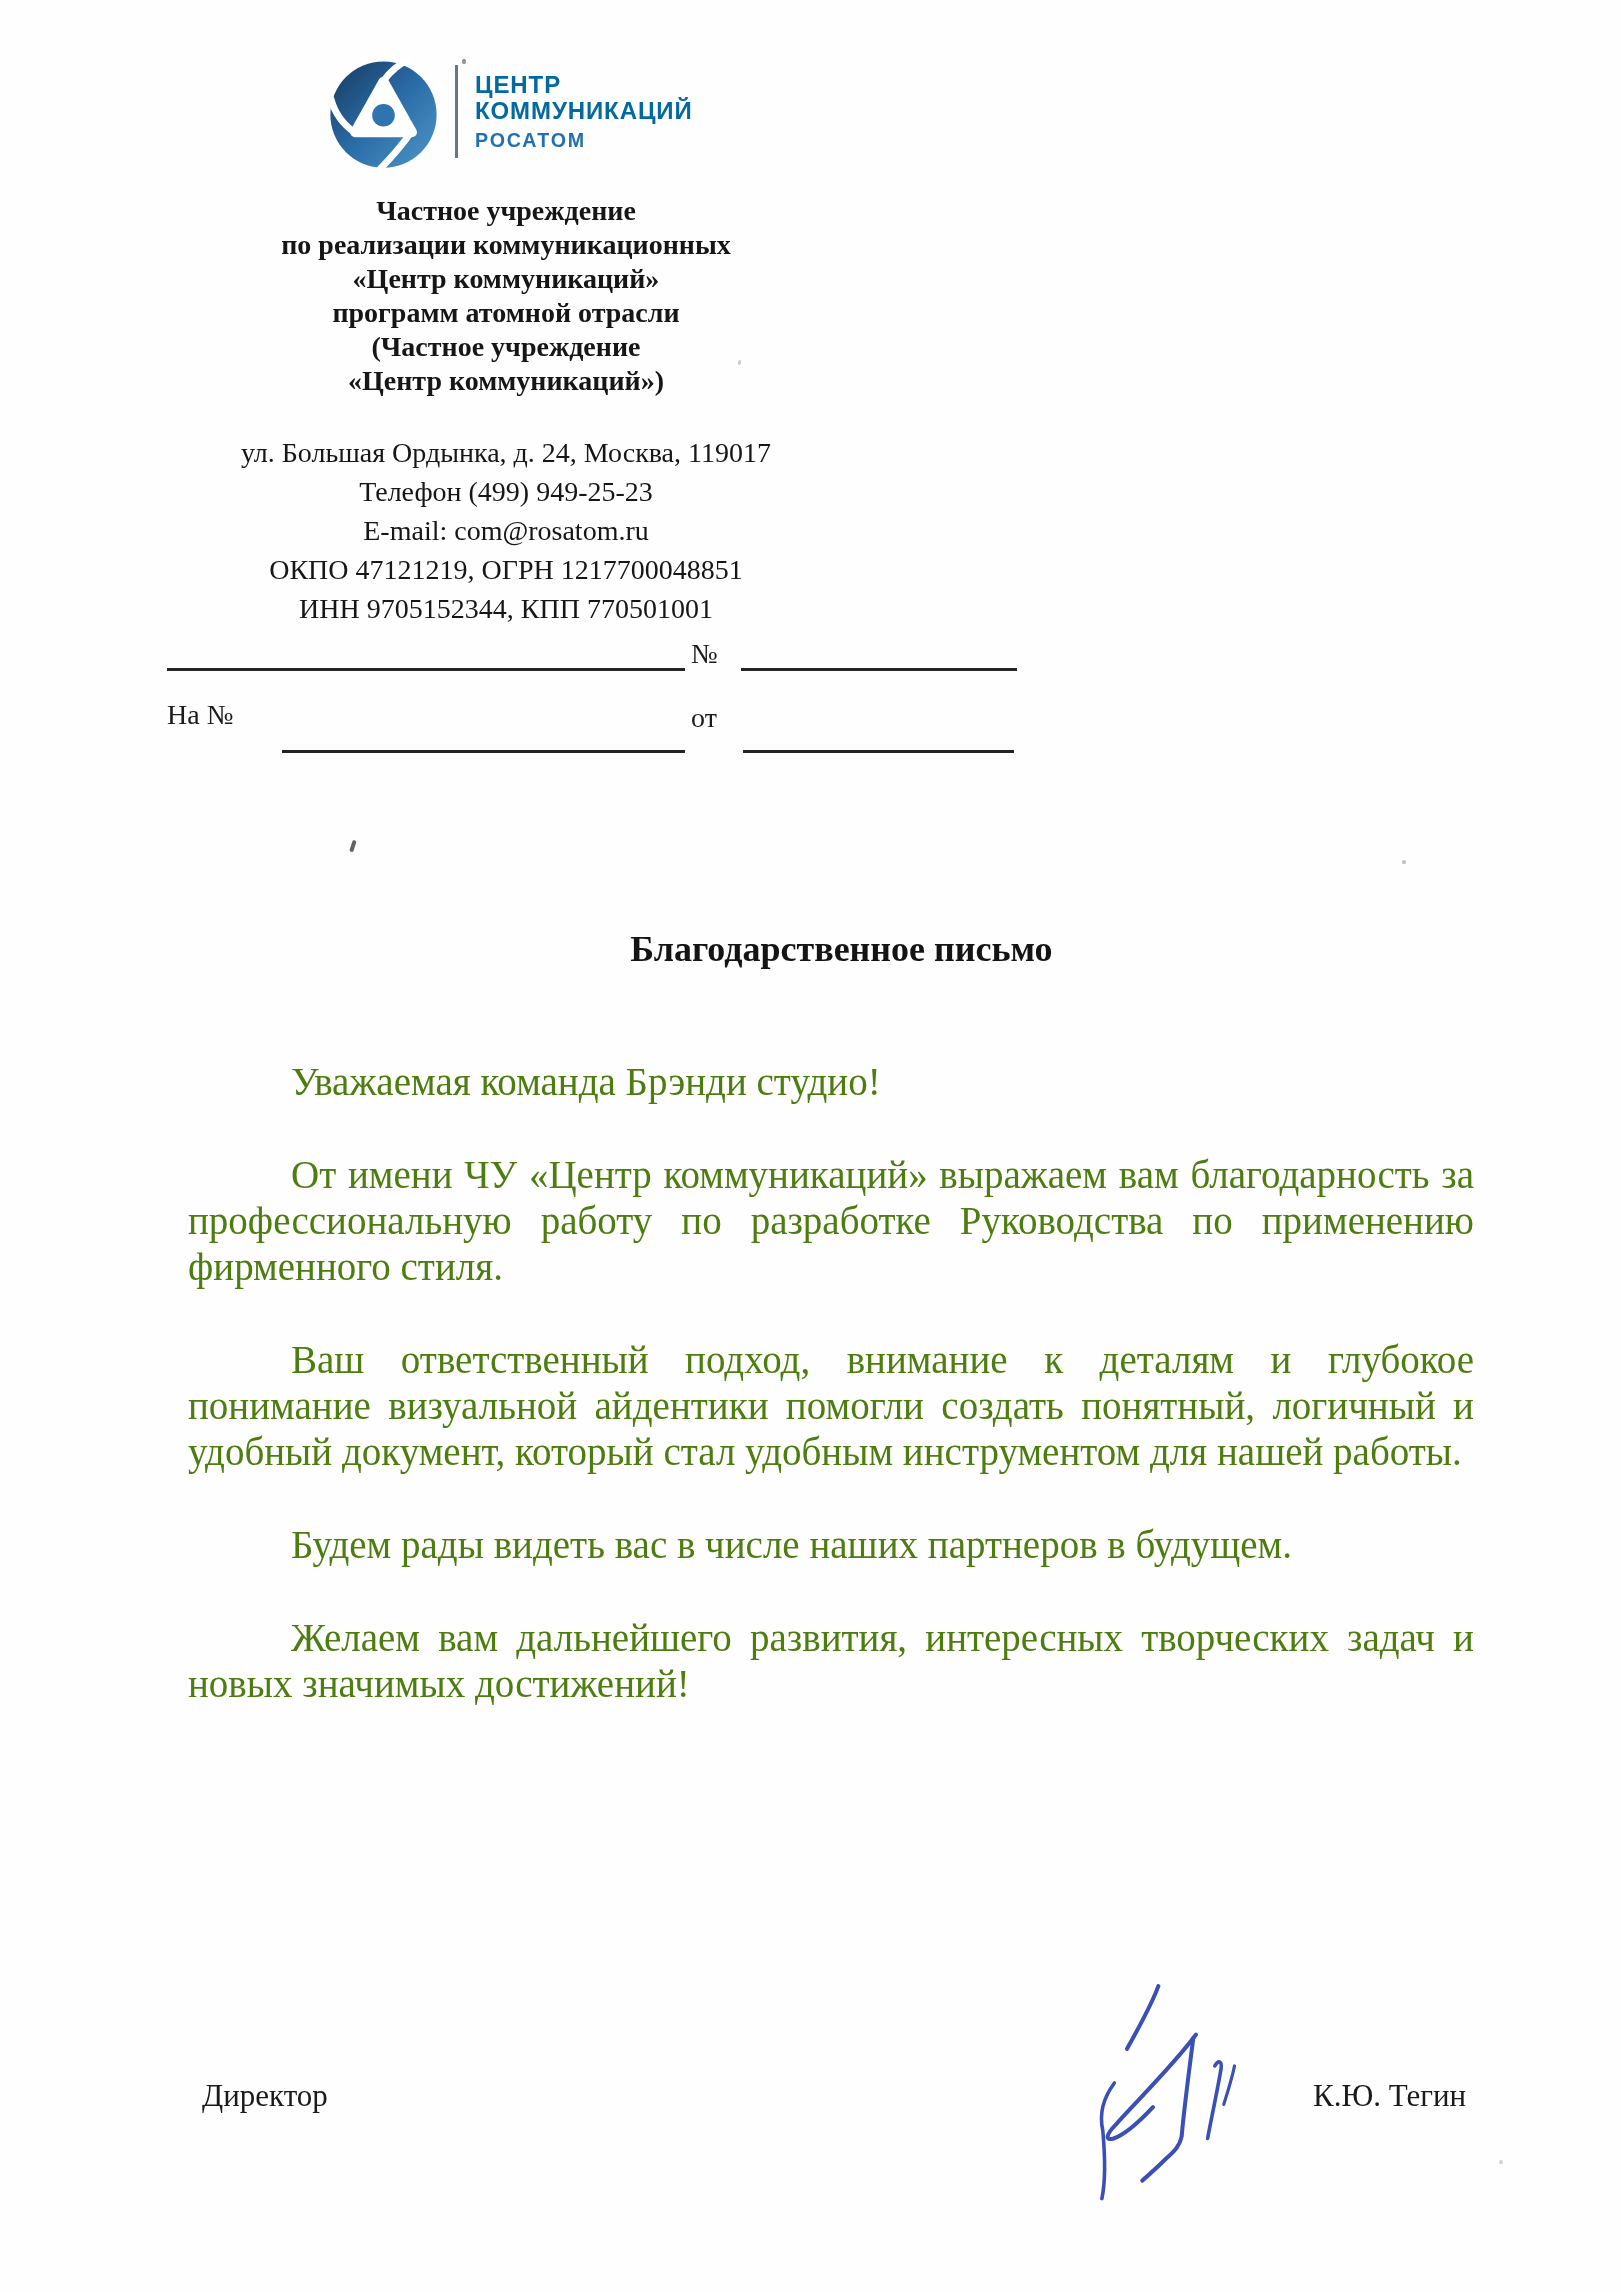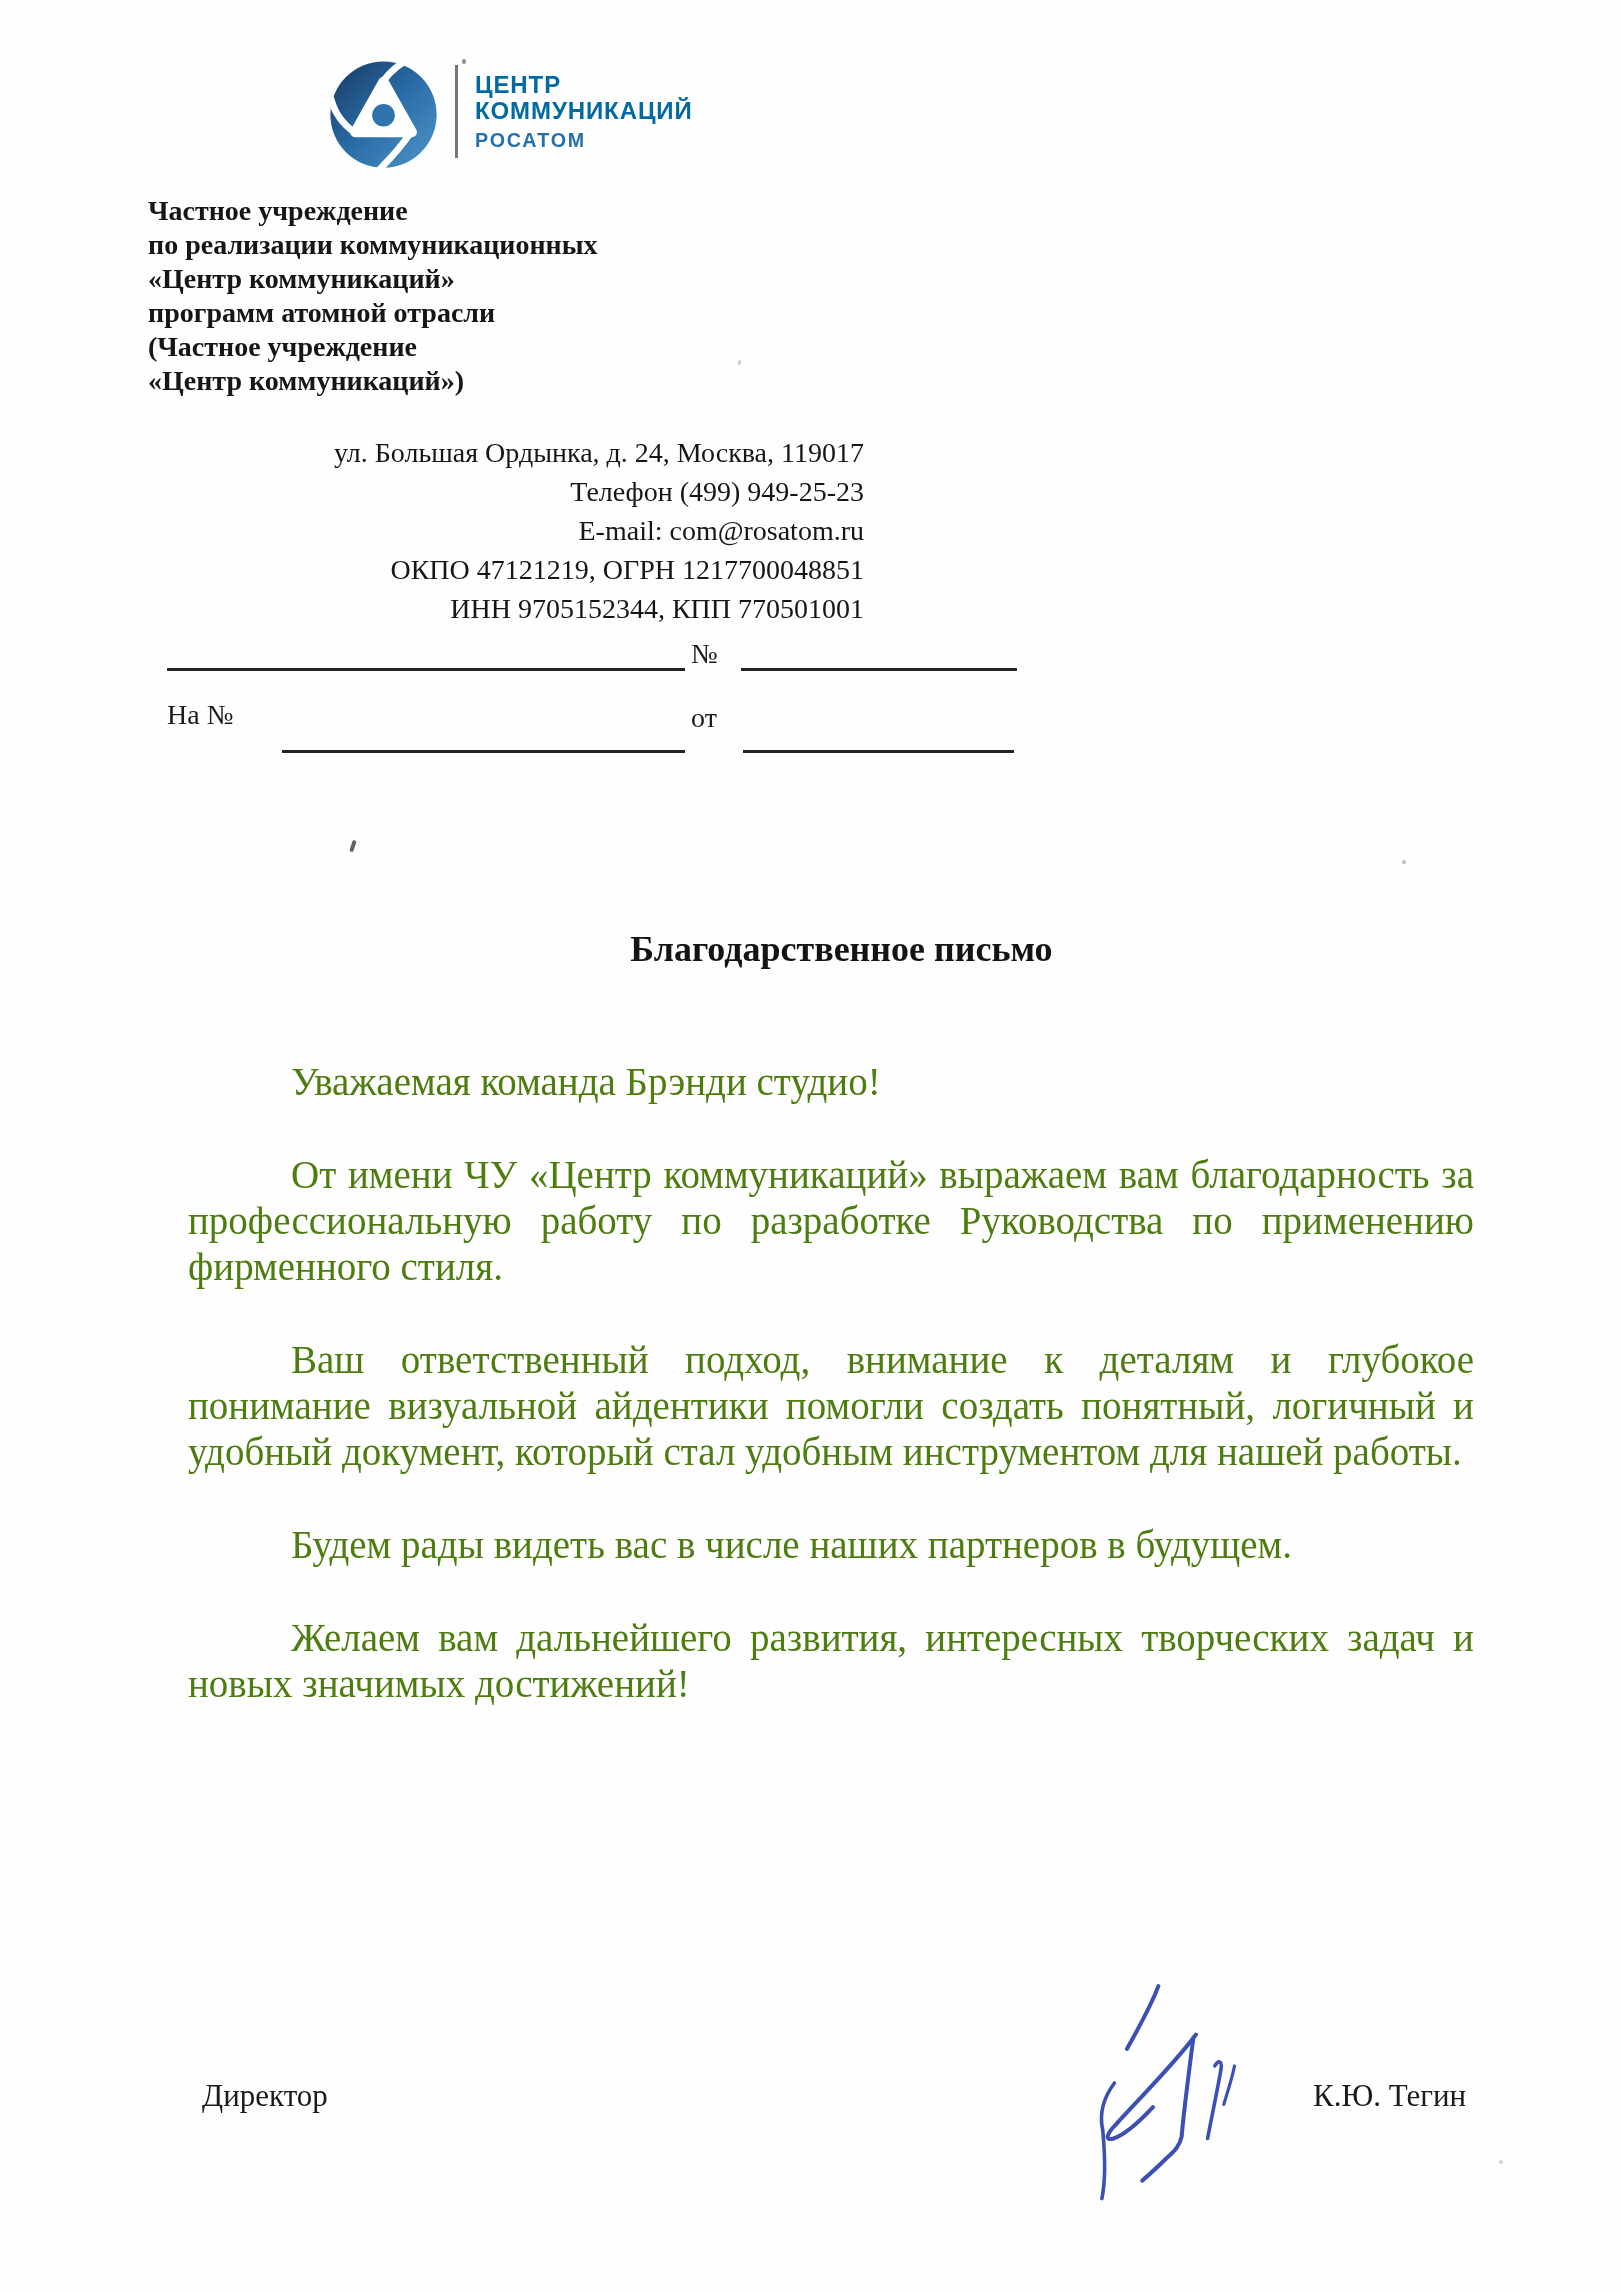--- a/index.html
+++ b/index.html
@@ -16,25 +16,25 @@
   
   .emblem{position:absolute;left:327px;top:57px;width:113px;height:113px;}
   .brand-divider{position:absolute;left:455px;top:65px;width:2.7px;height:93px;background:#6d767e;}
   .brand-text{position:absolute;left:475px;top:72px;font-family:"Liberation Sans",sans-serif;}
   .brand-line{font-size:24px;line-height:26px;color:#0369a1;letter-spacing:0.9px;font-weight:bold;}
   .brand-sub{margin-top:6.3px;font-size:19.7px;line-height:21.5px;color:#2470ae;font-weight:bold;letter-spacing:1.8px;}
 
   
   .org{
     position:absolute;left:148px;top:194px;width:716px;
-    font-weight:bold;font-size:28px;line-height:34px;color:#161616;
+    text-align:center;font-weight:bold;font-size:28px;line-height:34px;color:#161616;
   }
   .contacts{
     position:absolute;left:148px;top:433px;width:716px;
-    text-align:right;font-size:28px;line-height:39px;color:#161616;
+    text-align:center;font-size:28px;line-height:39px;color:#161616;
   }
 
   
   .ref-label{position:absolute;font-size:28px;color:#1b1b1b;}
   .ref-line{position:absolute;height:2.7px;background:#242424;}
   .r1a{left:167px;top:668px;width:518px;}
   .r1b{left:741px;top:668px;width:276px;}
   .r2a{left:282px;top:750px;width:403px;}
   .r2b{left:743px;top:750px;width:271px;}
   .lbl-no{left:691px;top:638px;}

